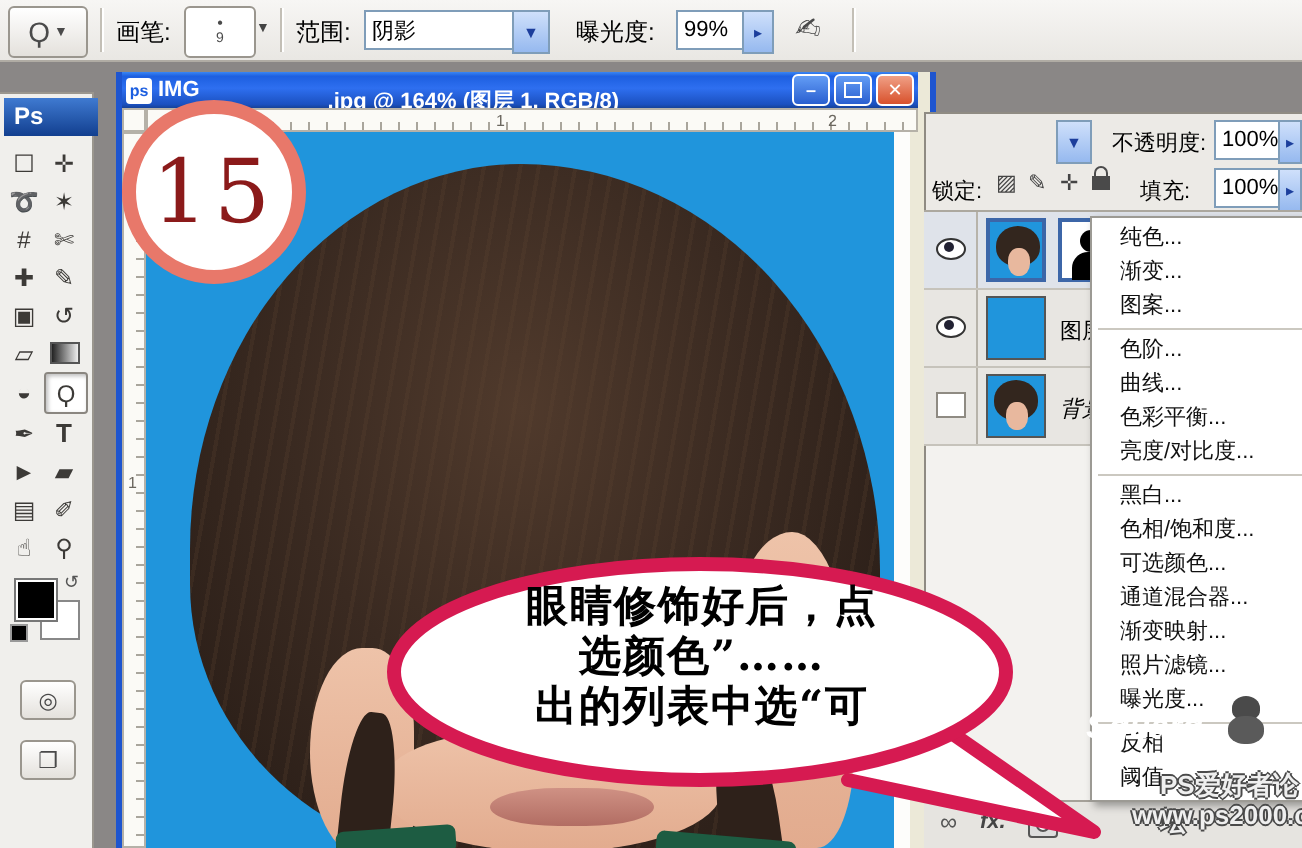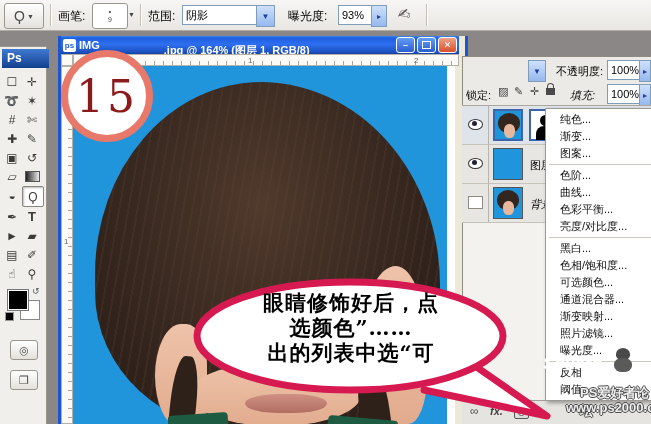--- a/index.html
+++ b/index.html
@@ -107,21 +107,21 @@
     </div>
     <span class="abs" style="left:128px;top:11px;font-size:7px;color:#444;">▼</span>
     <div class="abs opt-sep" style="left:140px;top:4px;height:22px;"></div>
     <div class="abs opt-label" style="left:148px;top:9px;">范围:</div>
     <div class="abs xp-input" style="left:182px;top:5px;width:74px;height:18px;">
       <span>阴影</span>
     </div>
     <div class="abs xp-drop-btn" style="left:256px;top:5px;width:17px;height:20px;">▼</div>
     <div class="abs opt-label" style="left:288px;top:9px;">曝光度:</div>
     <div class="abs xp-input" style="left:338px;top:5px;width:32px;height:18px;">
-      <span>93%</span>
+      <span>99%</span>
     </div>
     <div class="abs xp-drop-btn" style="left:371px;top:5px;width:14px;height:20px;">▸</div>
     <span class="abs" style="left:398px;top:5px;font-size:15px;color:#4a4a4a;transform:rotate(10deg);">✍</span>
     <div class="abs opt-sep" style="left:426px;top:4px;height:22px;"></div>
   </div>
 
   <div class="abs toolbox"></div>
   <div class="abs pslogo">Ps</div>
   <div class="abs" style="left:2px;top:72px;width:42px;display:flex;flex-wrap:wrap;">
     <span class="tool-cell">☐</span>
@@ -210,21 +210,21 @@
     <span style="font-size:11px;">100%</span>
   </div>
   <div class="abs xp-drop-btn" style="left:639px;top:60px;width:10px;height:20px;">▸</div>
   <div class="abs p-label" style="left:466px;top:88px;">锁定:</div>
   <span class="abs" style="left:498px;top:85px;font-size:11px;color:#444;">▨</span>
   <span class="abs" style="left:514px;top:85px;font-size:11px;color:#444;">✎</span>
   <span class="abs" style="left:530px;top:85px;font-size:11px;color:#444;">✛</span>
   <span class="abs" style="left:546px;top:83px;">
       <i class="lockbody" style="display:block;"></i>
     </span>
-  <div class="abs p-label" style="left:570px;top:88px;font-style:italic;">填充:</div>
+  <div class="abs p-label" style="left:570px;top:88px;">填充:</div>
   <div class="abs xp-input" style="left:607px;top:84px;width:31px;height:18px;">
     <span style="font-size:11px;">100%</span>
   </div>
   <div class="abs xp-drop-btn" style="left:639px;top:84px;width:10px;height:20px;">▸</div>
   <div class="abs" style="left:462px;top:105px;width:189px;height:1px;background:#aca89f;"></div>
 
   <div class="abs layer-row" style="top:106px;left:462px;background:#dfe3ea;">
     <span class="eye" style="position:absolute;left:6px;top:13px;"></span>
     <i style="position:absolute;left:26px;top:0;width:1px;height:38px;background:#b7b3aa;"></i>
     <div class="thumb mini-photo" style="left:31px;top:3px;border:2px solid #3c66a8;"></div>

